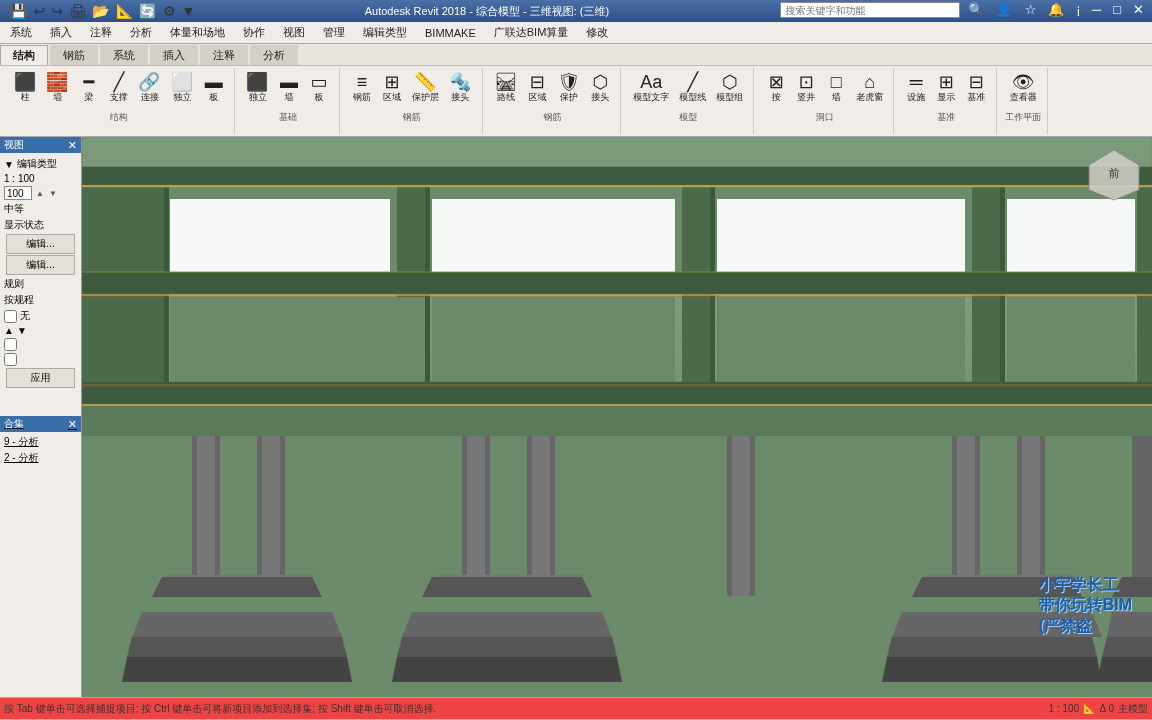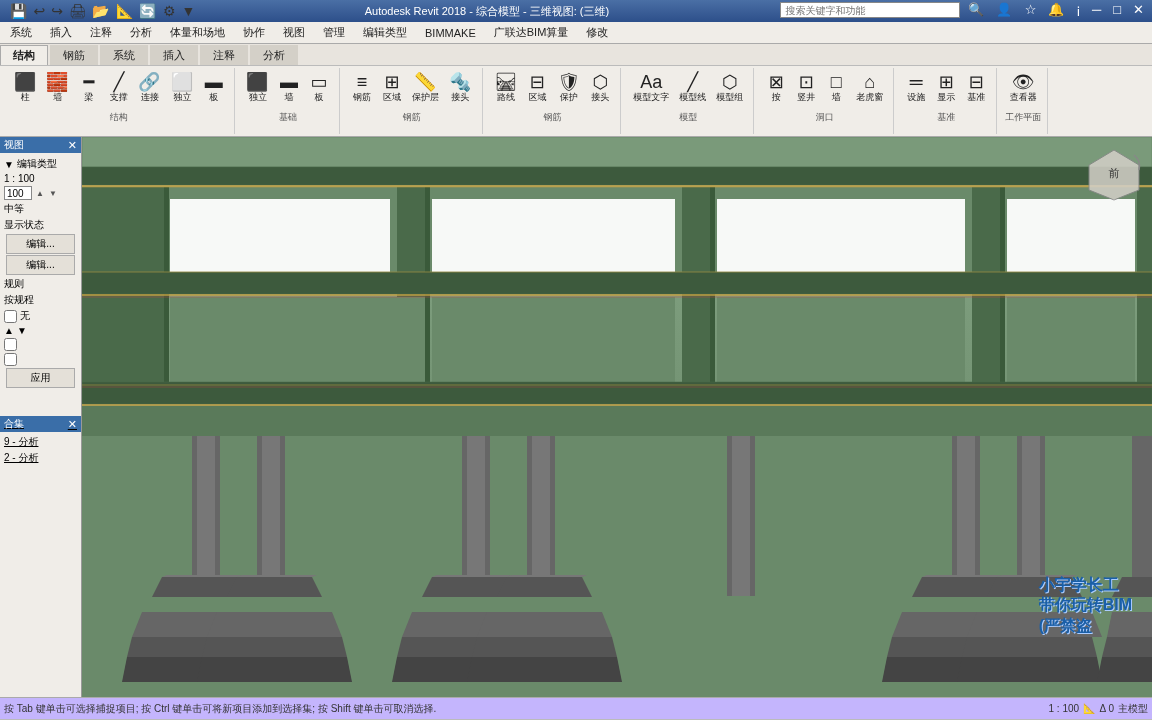--- a/index.html
+++ b/index.html
@@ -158,21 +158,21 @@
     #viewport {
       flex: 1;
       background: #5a7a5a;
       position: relative;
       overflow: hidden;
     }
 
     
     #statusbar {
       height: 22px;
-      background: #c4b5fd;
+      background: #ef4444;
       border-top: 1px solid #aaa;
       display: flex;
       align-items: center;
       padding: 0 4px;
       font-size: 10px;
       gap: 8px;
     }
     #statusbar-left { flex: 1; color: #333; }
     #statusbar-right { display: flex; align-items: center; gap: 4px; color: #333; }
 

